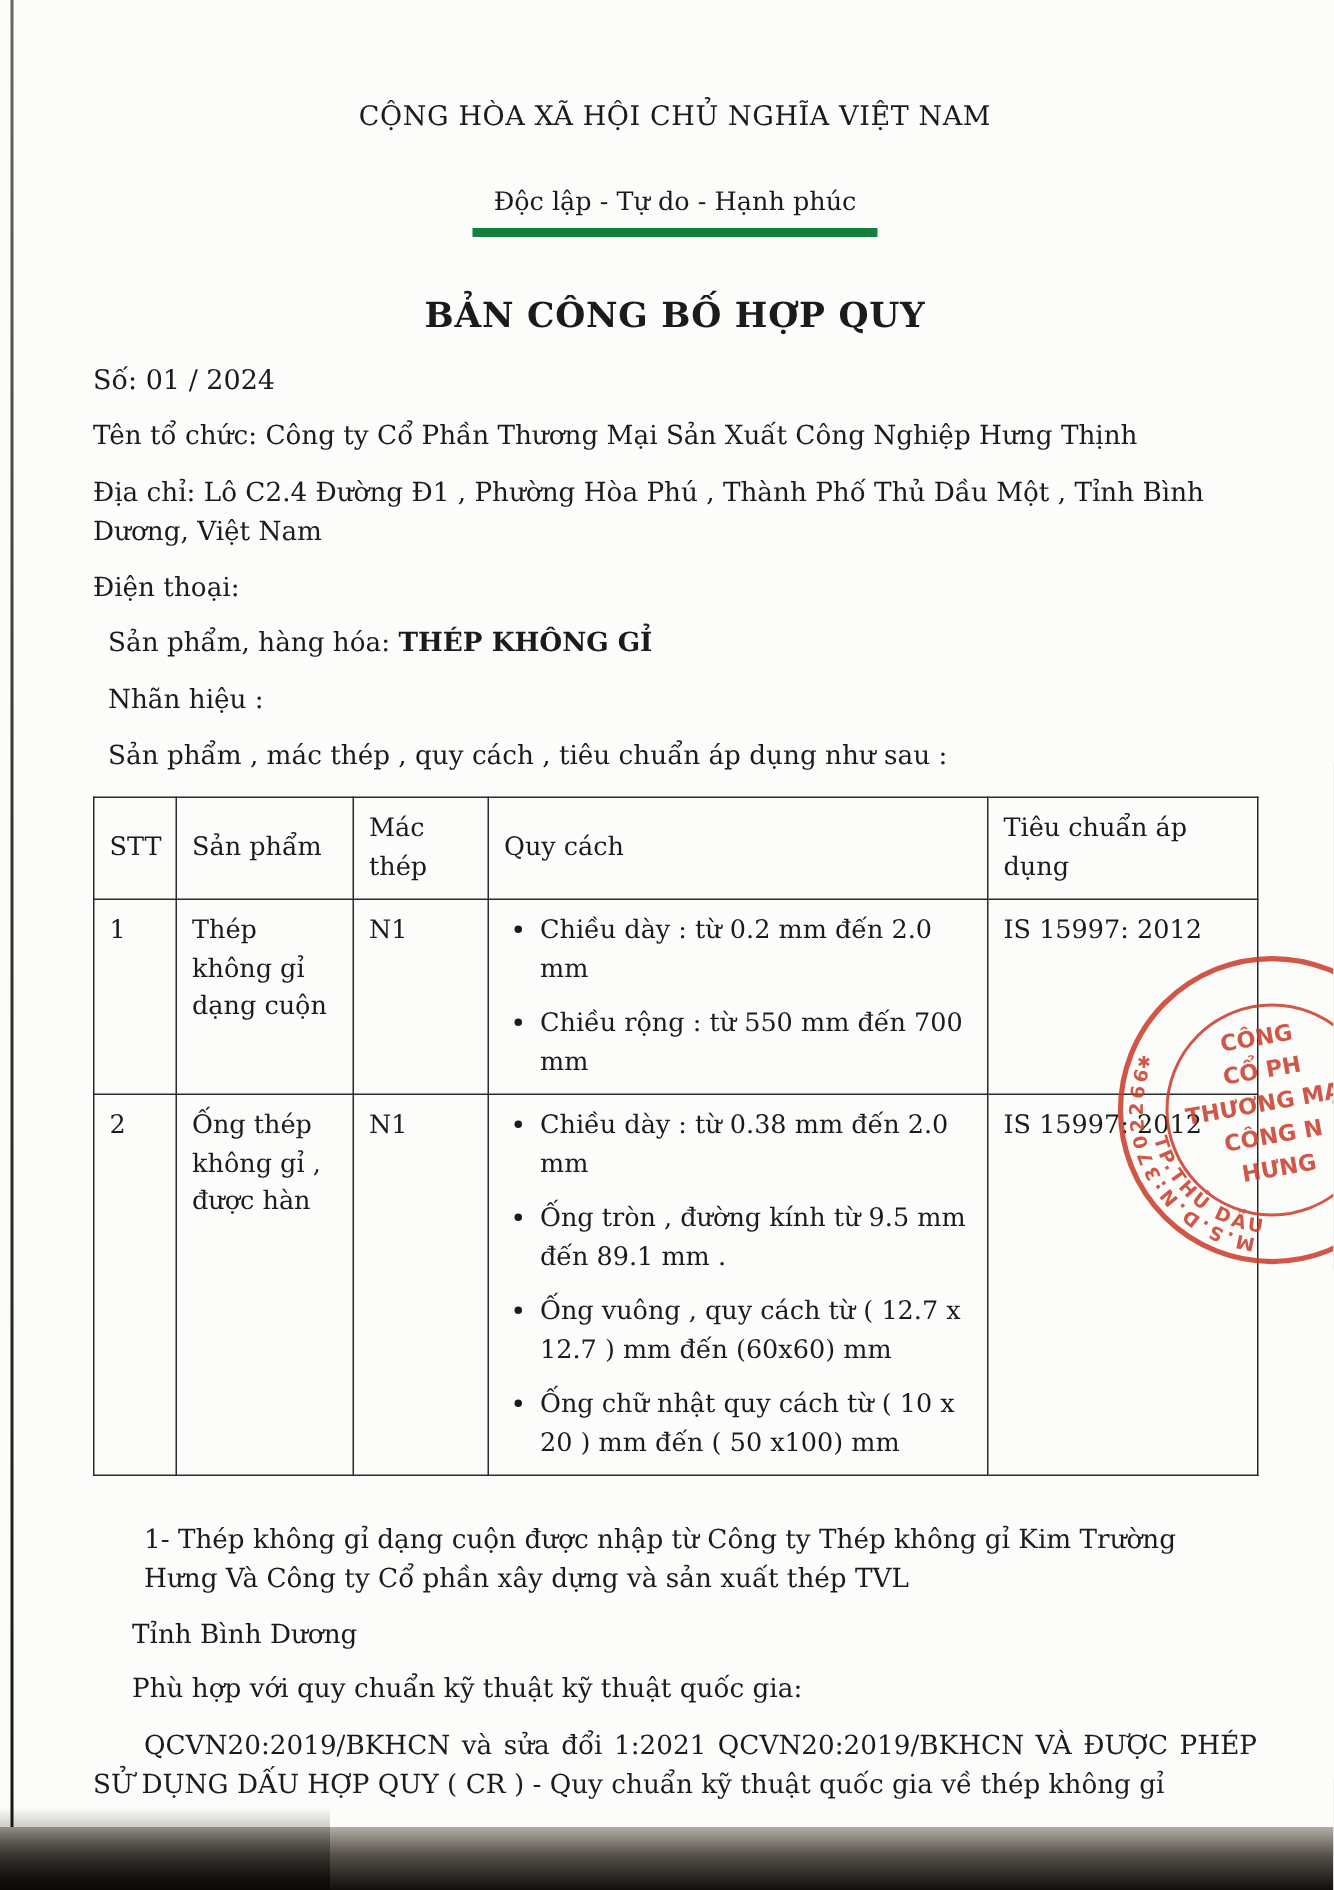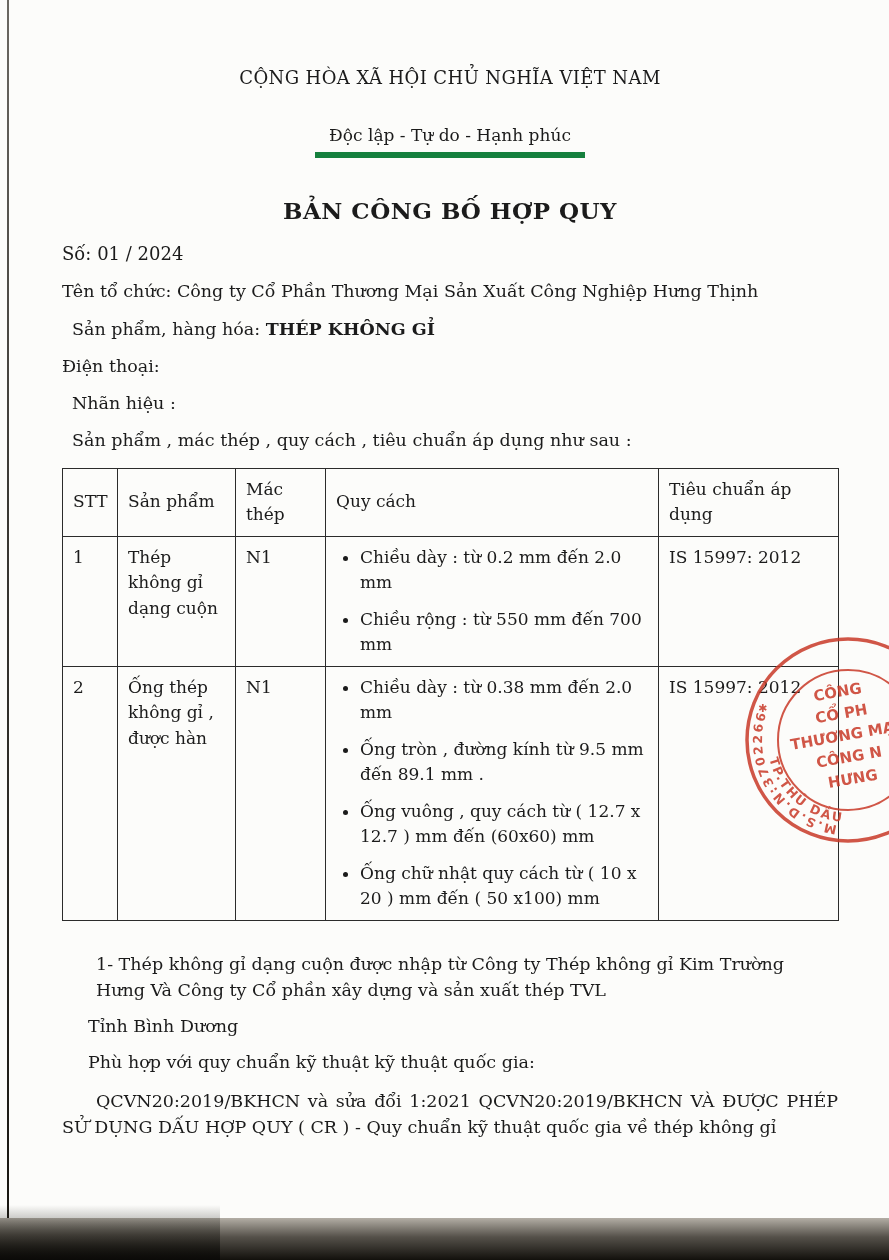--- a/index.html
+++ b/index.html
@@ -85,22 +85,23 @@
 
     <div class="nat-header">
       <div class="nat1">CỘNG HÒA XÃ HỘI CHỦ NGHĨA VIỆT NAM</div><br>
       <div class="nat2">Độc lập - Tự do - Hạnh phúc</div>
     </div>
 
     <div class="doc-title">BẢN CÔNG BỐ HỢP QUY</div>
     <div class="doc-number">Số: 01 / 2024</div>
 
     <p class="line">Tên tổ chức: Công ty Cổ Phần Thương Mại Sản Xuất Công Nghiệp Hưng Thịnh</p>
+    <p class="line">Địa chỉ: Lô C2.4 Đường Đ1 , Phường Hòa Phú , Thành Phố Thủ Dầu Một , Tỉnh Bình Dương, Việt Nam</p>
+    <p class="line">Điện thoại:</p>
     <p class="line indent"><span>Sản phẩm, hàng hóa: </span><span class="bold">THÉP KHÔNG GỈ</span></p>
-    <p class="line">Điện thoại:</p>
     <p class="line indent">Nhãn hiệu :</p>
     <p class="line indent">Sản phẩm , mác thép , quy cách , tiêu chuẩn áp dụng như sau :</p>
 
     <table class="spec">
       <colgroup>
         <col class="col-stt">
           <col class="col-sp">
           <col class="col-mt">
           <col class="col-qc">
           <col class="col-tc">

